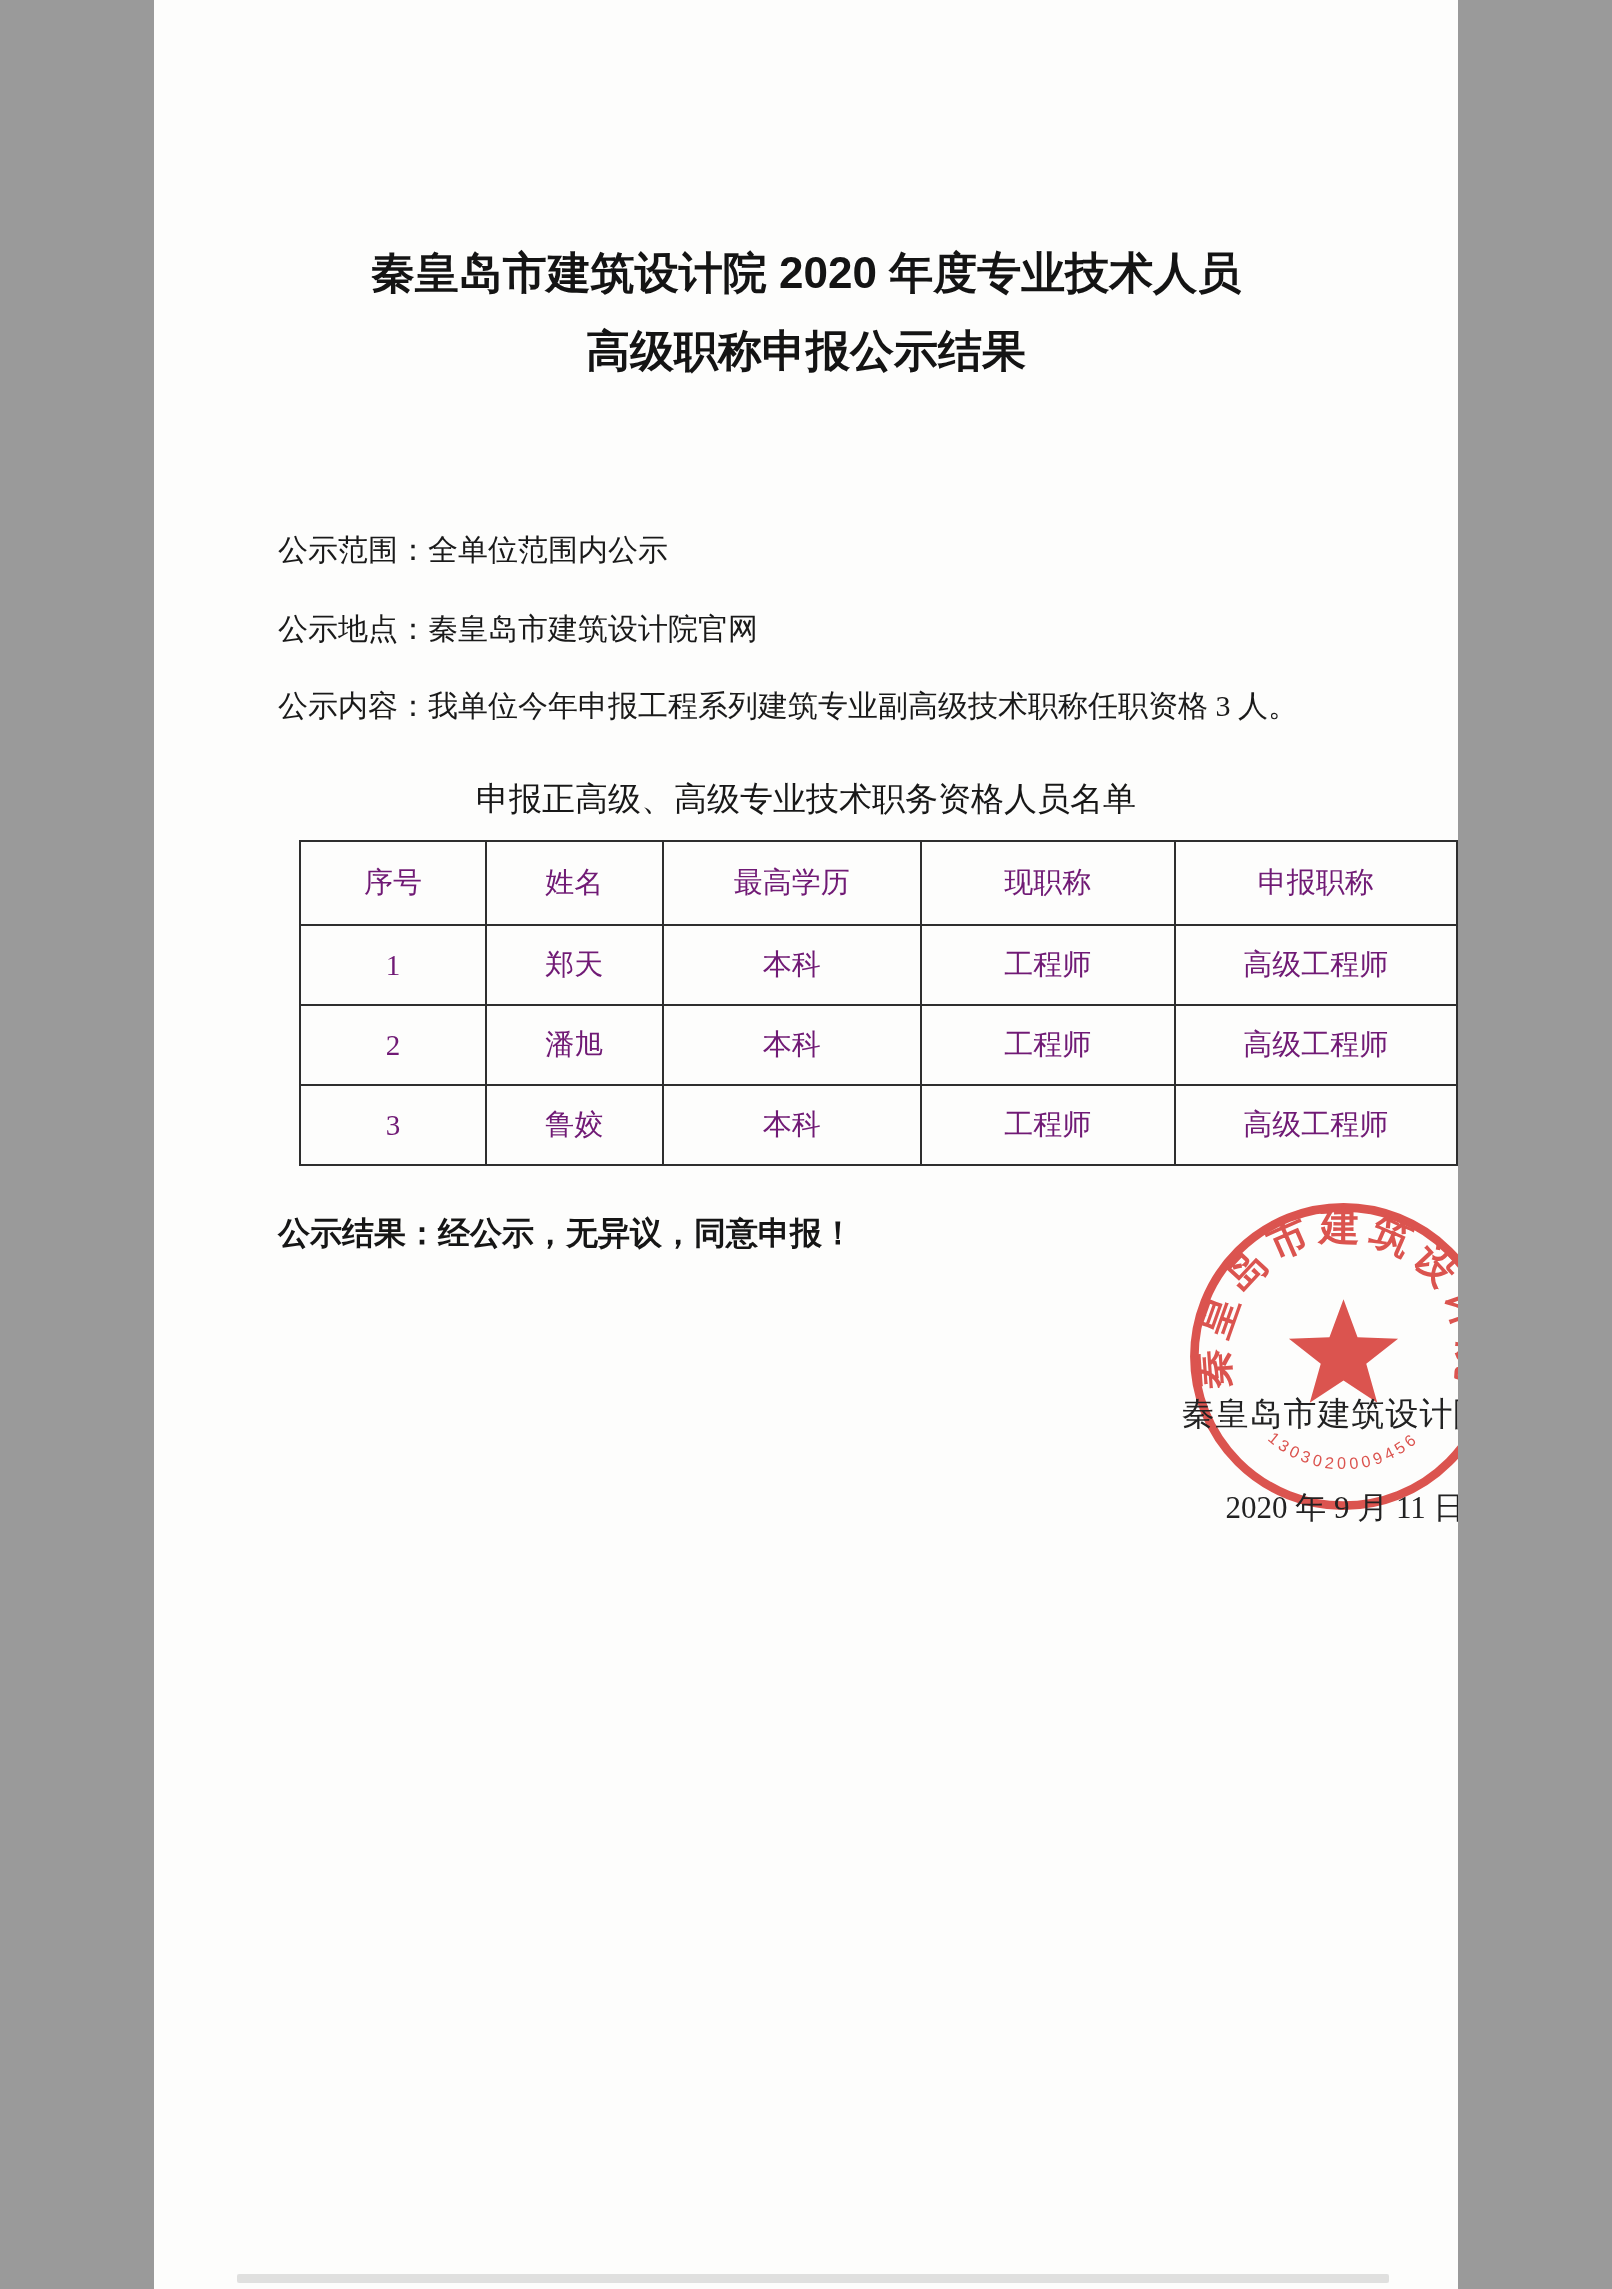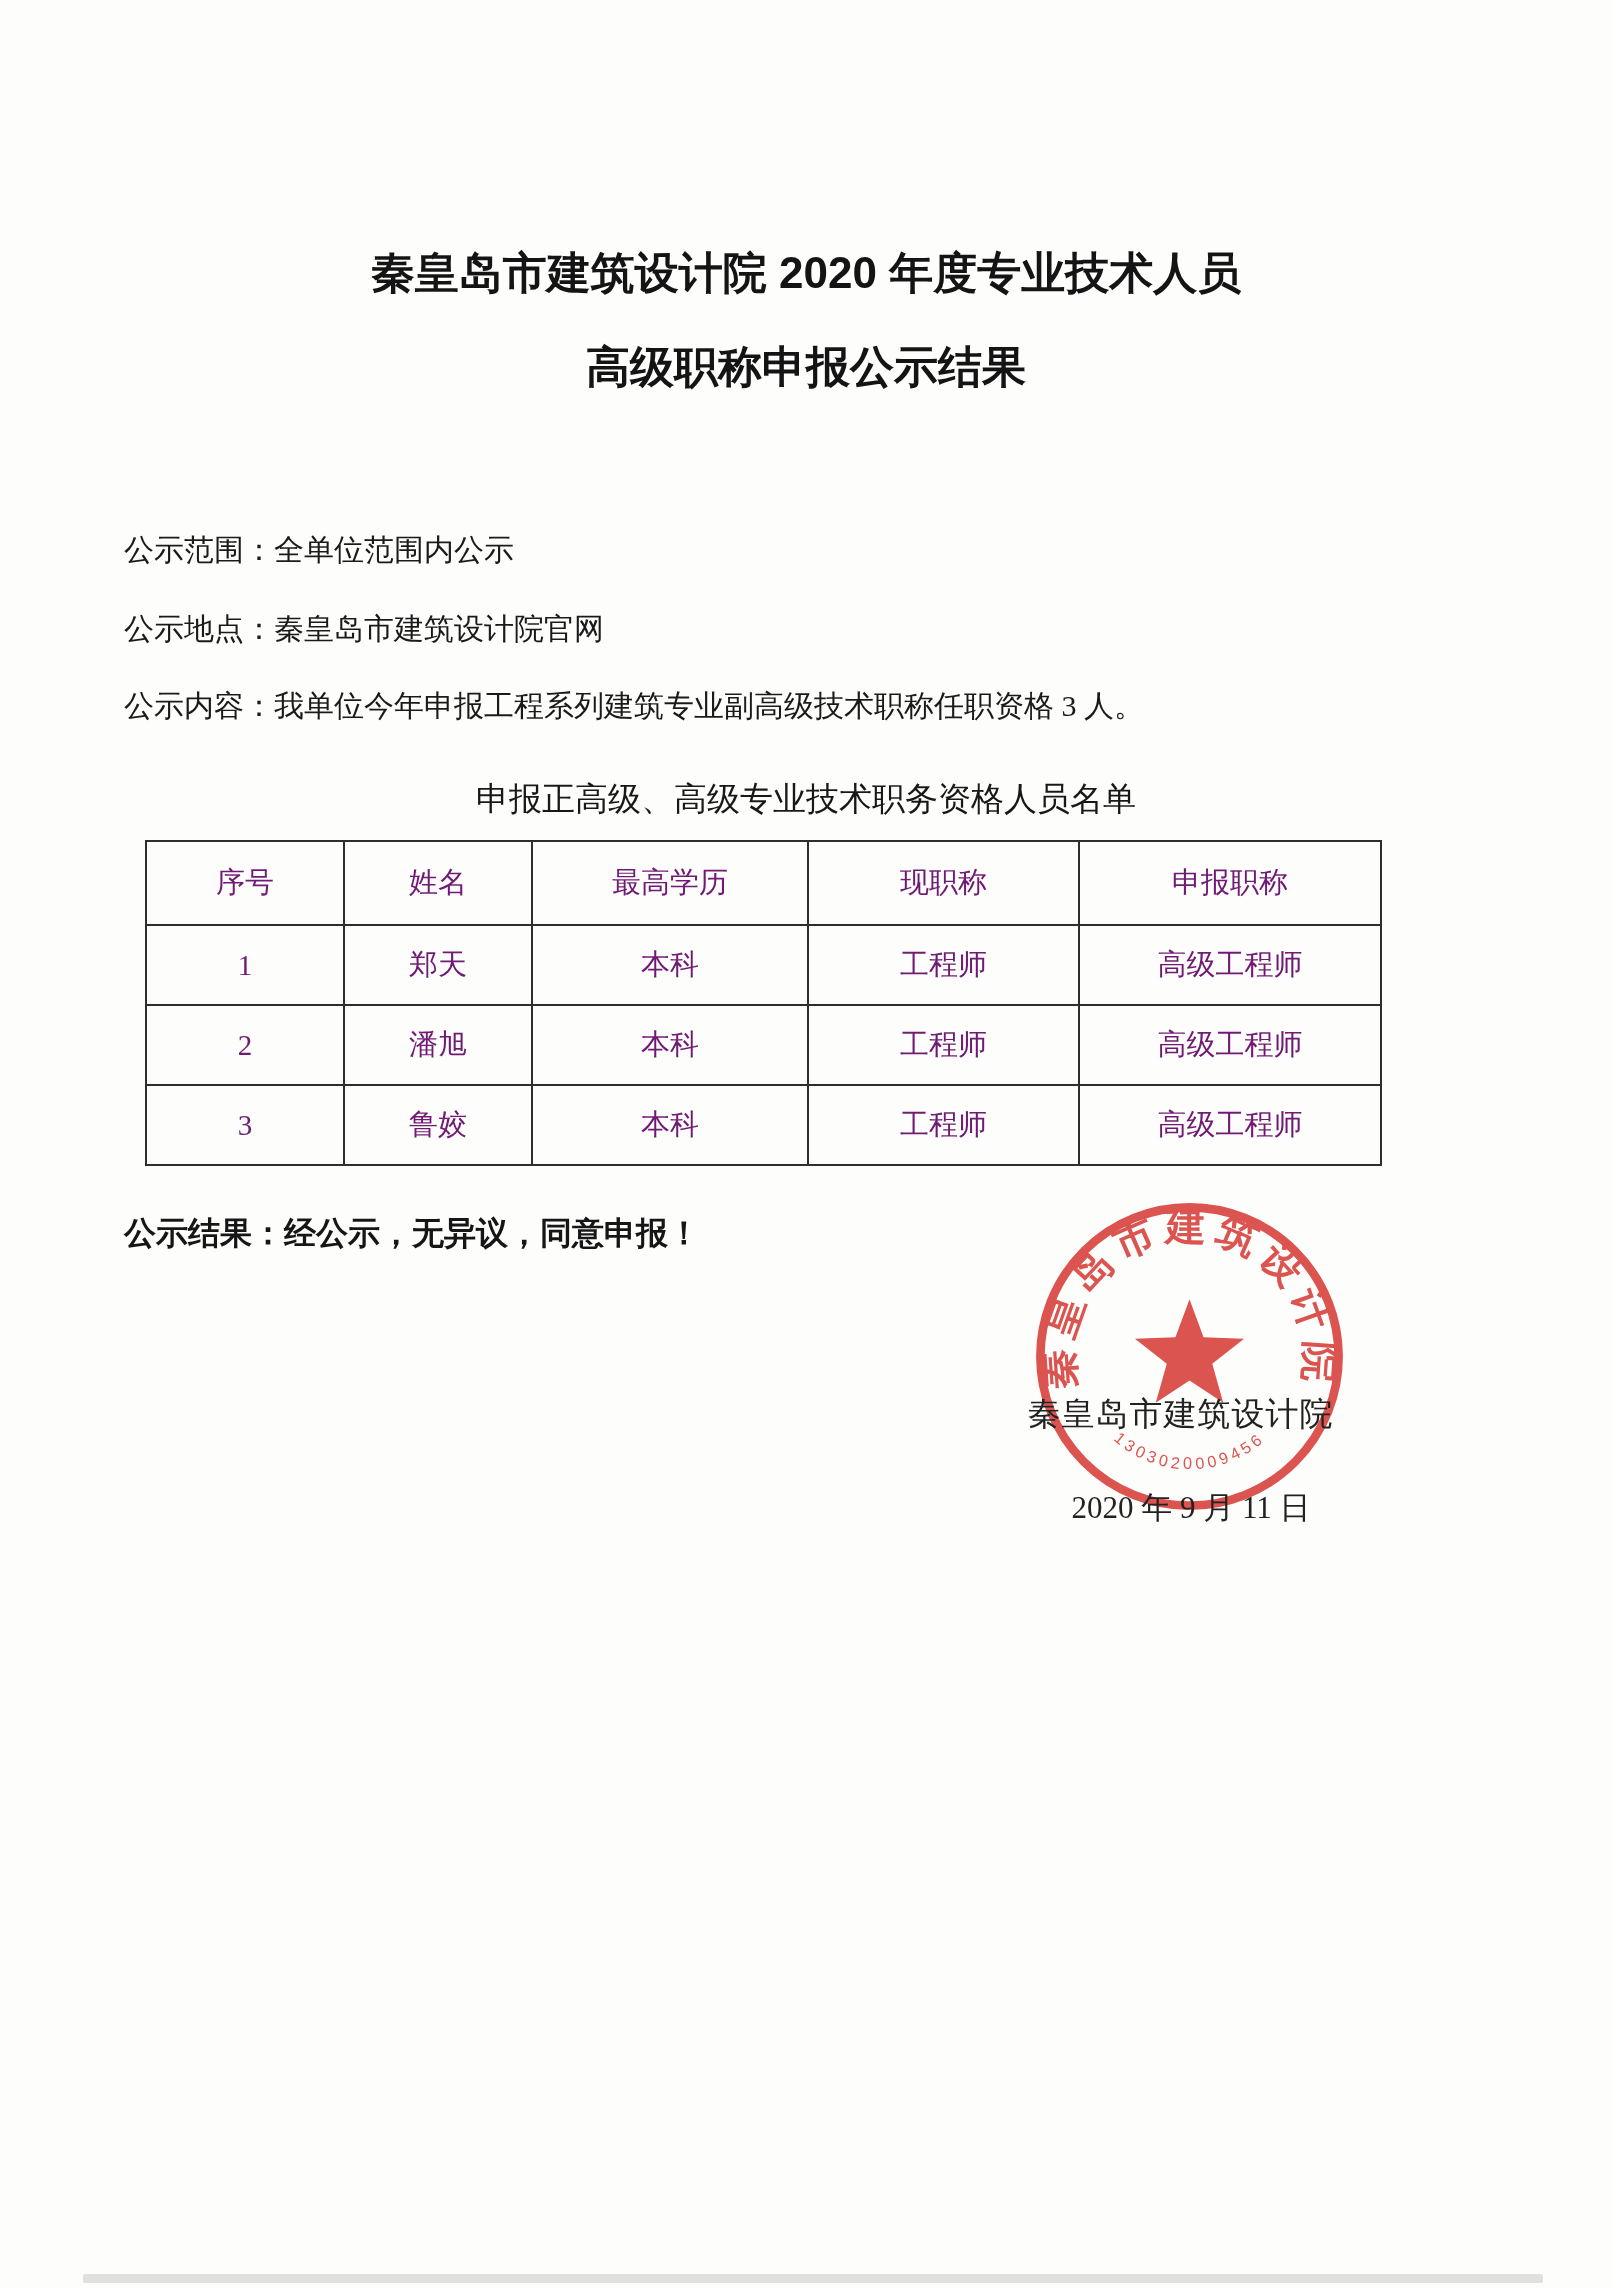--- a/index.html
+++ b/index.html
@@ -1,32 +1,32 @@
 <!DOCTYPE html>
 <html style="--seal-color: #d8423d;"><head>
 <meta charset="utf-8">
 <style>
   html,body{margin:0;padding:0;background:#9a9a9a;}
   .page{
     position:relative;
-    width:1612px;height:2290px;
+    width:1304px;height:2290px;
     margin:0 auto;
     background:#fdfdfc;
     overflow:hidden;
     font-family:"Liberation Serif", serif;
     color:#1c1c1c;
   }
   .doc-title{
     position:absolute;top:245px;left:0;right:0;
     text-align:center;
     font-family:"Liberation Sans", sans-serif;
     font-weight:700;font-size:44px;line-height:55px;color:#141414;
   }
   .doc-title .line{display:block;}
-  .doc-title .line + .line{margin-top:39px;}
+  .doc-title .line + .line{margin-top:23px;}
   .info-line{
     position:absolute;left:124px;
     font-size:30px;white-space:nowrap;color:#1a1a1a;
   }
   .info-time{position:absolute;left:845px;font-size:30px;white-space:nowrap;color:#1a1a1a;}
   .table-title{
     position:absolute;top:777px;left:0;right:0;text-align:center;
     font-family:"Liberation Sans", sans-serif;
     font-weight:400;font-size:33px;color:#181818;
   }

